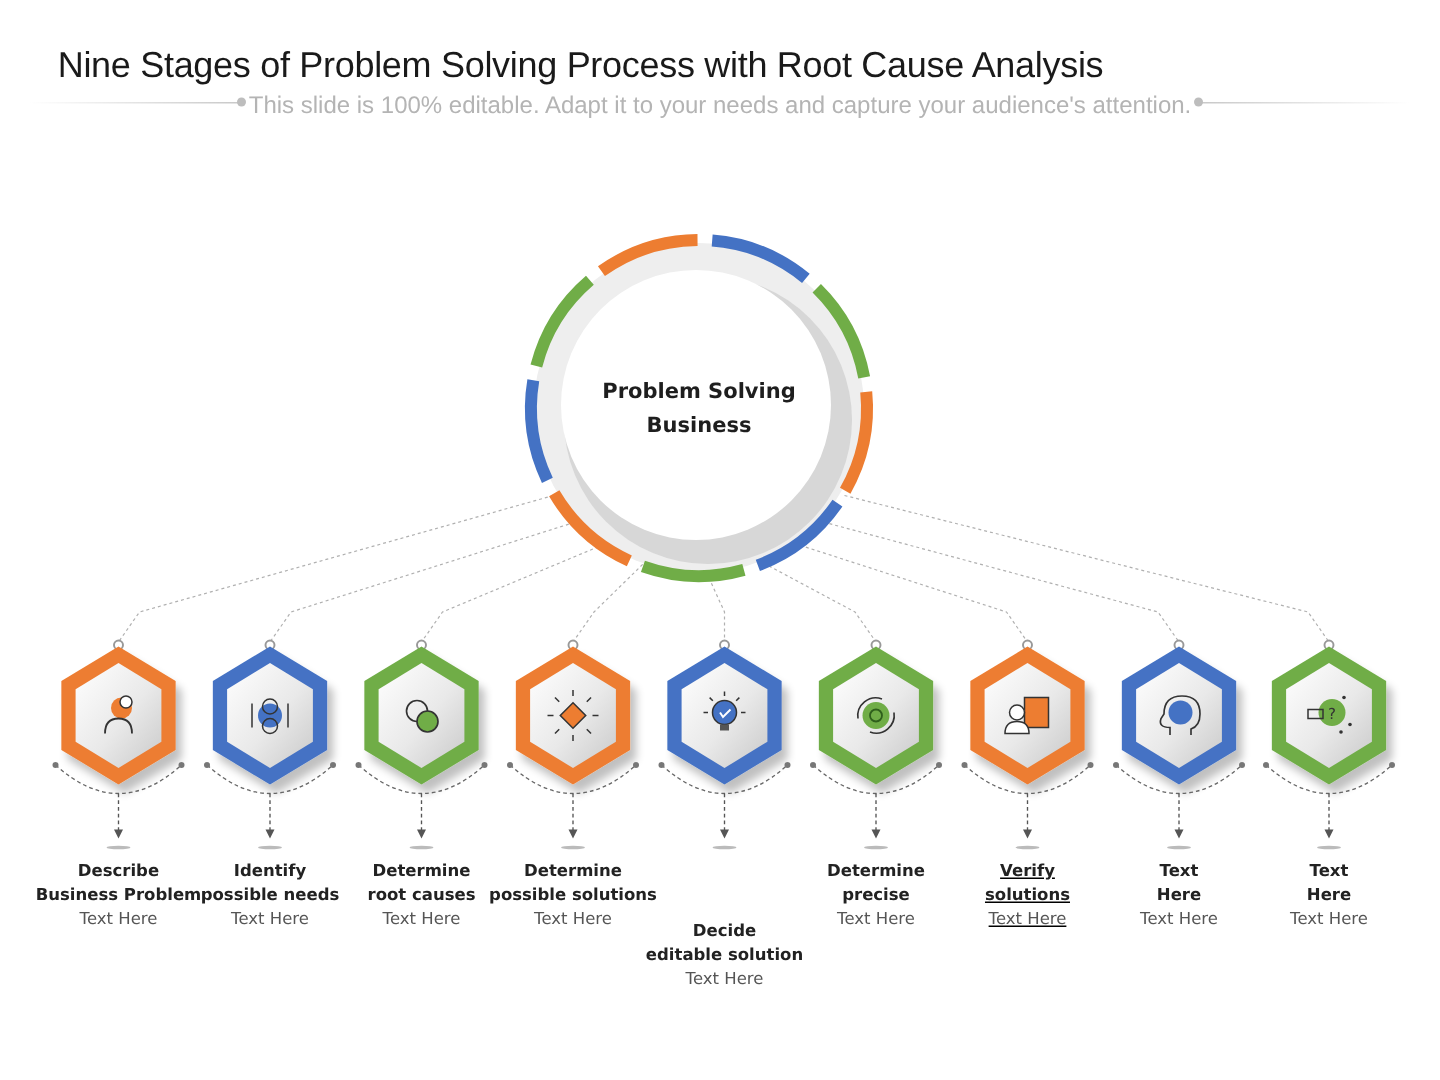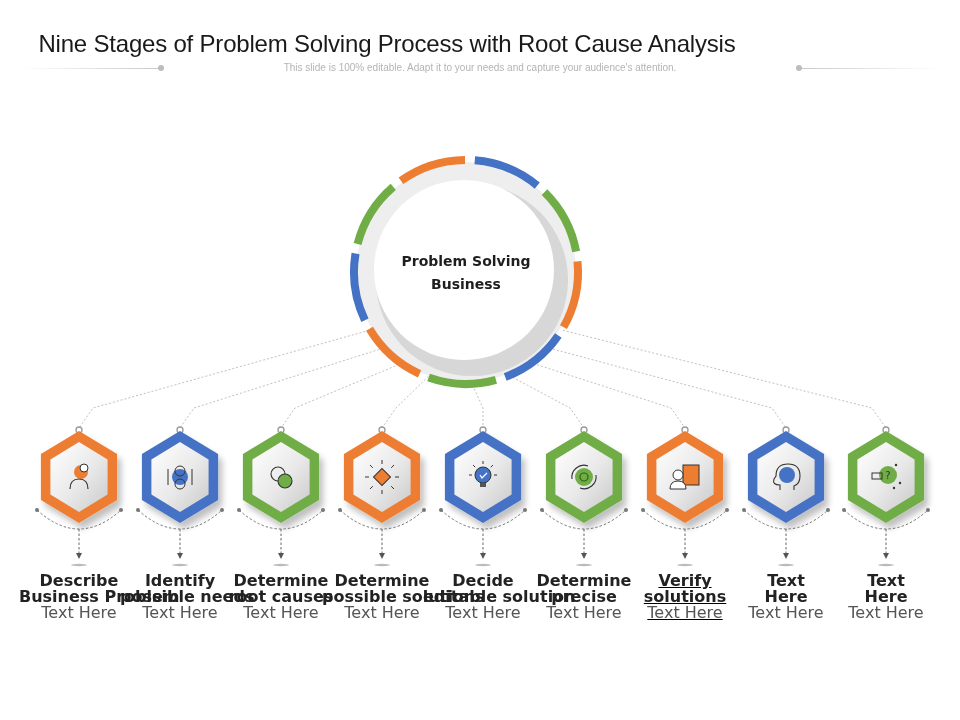--- a/index.html
+++ b/index.html
@@ -1,25 +1,25 @@
 <!DOCTYPE html>
 <html><head>
 <meta charset="utf-8">
 <style>
   html, body { margin:0; padding:0; background:#ffffff; }
   body { width:960px; height:720px; position:relative; overflow:hidden; font-family:"DejaVu Sans", sans-serif; }
   .title { position:absolute; top:30px; left:0; width:774px; text-align:center; font-family:"Liberation Sans", sans-serif; font-size:24px; color:#1a1a1a; letter-spacing:-0.2px; }
-  .subtitle { position:absolute; top:62px; left:0; width:960px; text-align:center; font-family:"Liberation Sans", sans-serif; font-size:10px; color:#b4b4b4; }
+  .subtitle { position:absolute; top:62px; left:0; width:960px; text-align:center; font-family:"Liberation Sans", sans-serif; font-size:16px; color:#b4b4b4; }
   .deco-line { position:absolute; top:68px; height:1px; }
   .deco-left { left:20px; width:140px; background:linear-gradient(to right, rgba(200,200,200,0), #c8c8c8); }
   .deco-right { left:800px; width:140px; background:linear-gradient(to left, rgba(200,200,200,0), #c8c8c8); }
   .deco-dot { position:absolute; top:65px; width:6px; height:6px; border-radius:50%; background:#bdbdbd; }
   #diagram { position:absolute; left:0; top:0; }
   .hub-text { position:absolute; left:386px; top:250px; width:160px; text-align:center; font-family:"DejaVu Sans", sans-serif; font-weight:bold; font-size:14px; line-height:23px; color:#1e1e1e; }
-  .stage-label { position:absolute; top:573px; width:120px; text-align:center; font-family:"DejaVu Sans", sans-serif; font-size:16px; line-height:16px; }
+  .stage-label { position:absolute; top:573px; width:120px; text-align:center; font-family:"DejaVu Sans", sans-serif; font-size:11px; line-height:16px; }
   .stage-label .l1, .stage-label .l2 { font-weight:bold; color:#222; display:block; white-space:nowrap; }
   .stage-label .sub { color:#555; display:block; }
 </style>
 </head>
 <body>
 
 <div class="title">Nine Stages of Problem Solving Process with Root Cause Analysis</div>
 <div class="subtitle">This slide is 100% editable. Adapt it to your needs and capture your audience's attention.</div>
 <div class="deco-line deco-left"></div>
 <div class="deco-dot" style="left:158px"></div>
@@ -254,21 +254,21 @@
     <div class="stage-label" style="left: 221px;">
       <span class="l1">Determine</span>
       <span class="l2">root causes</span>
       <span class="sub">Text Here</span>
     </div>
     <div class="stage-label" style="left: 322px;">
       <span class="l1">Determine</span>
       <span class="l2">possible solutions</span>
       <span class="sub">Text Here</span>
     </div>
-    <div class="stage-label" style="left: 423px;">
+    <div class="stage-label" style="left: 423px; margin-top: 40px;">
       <span class="l1">Decide</span>
       <span class="l2">editable solution</span>
       <span class="sub">Text Here</span>
     </div>
     <div class="stage-label" style="left: 524px;">
       <span class="l1">Determine</span>
       <span class="l2">precise</span>
       <span class="sub">Text Here</span>
     </div>
     <div class="stage-label" style="left: 625px; text-decoration: underline;">

